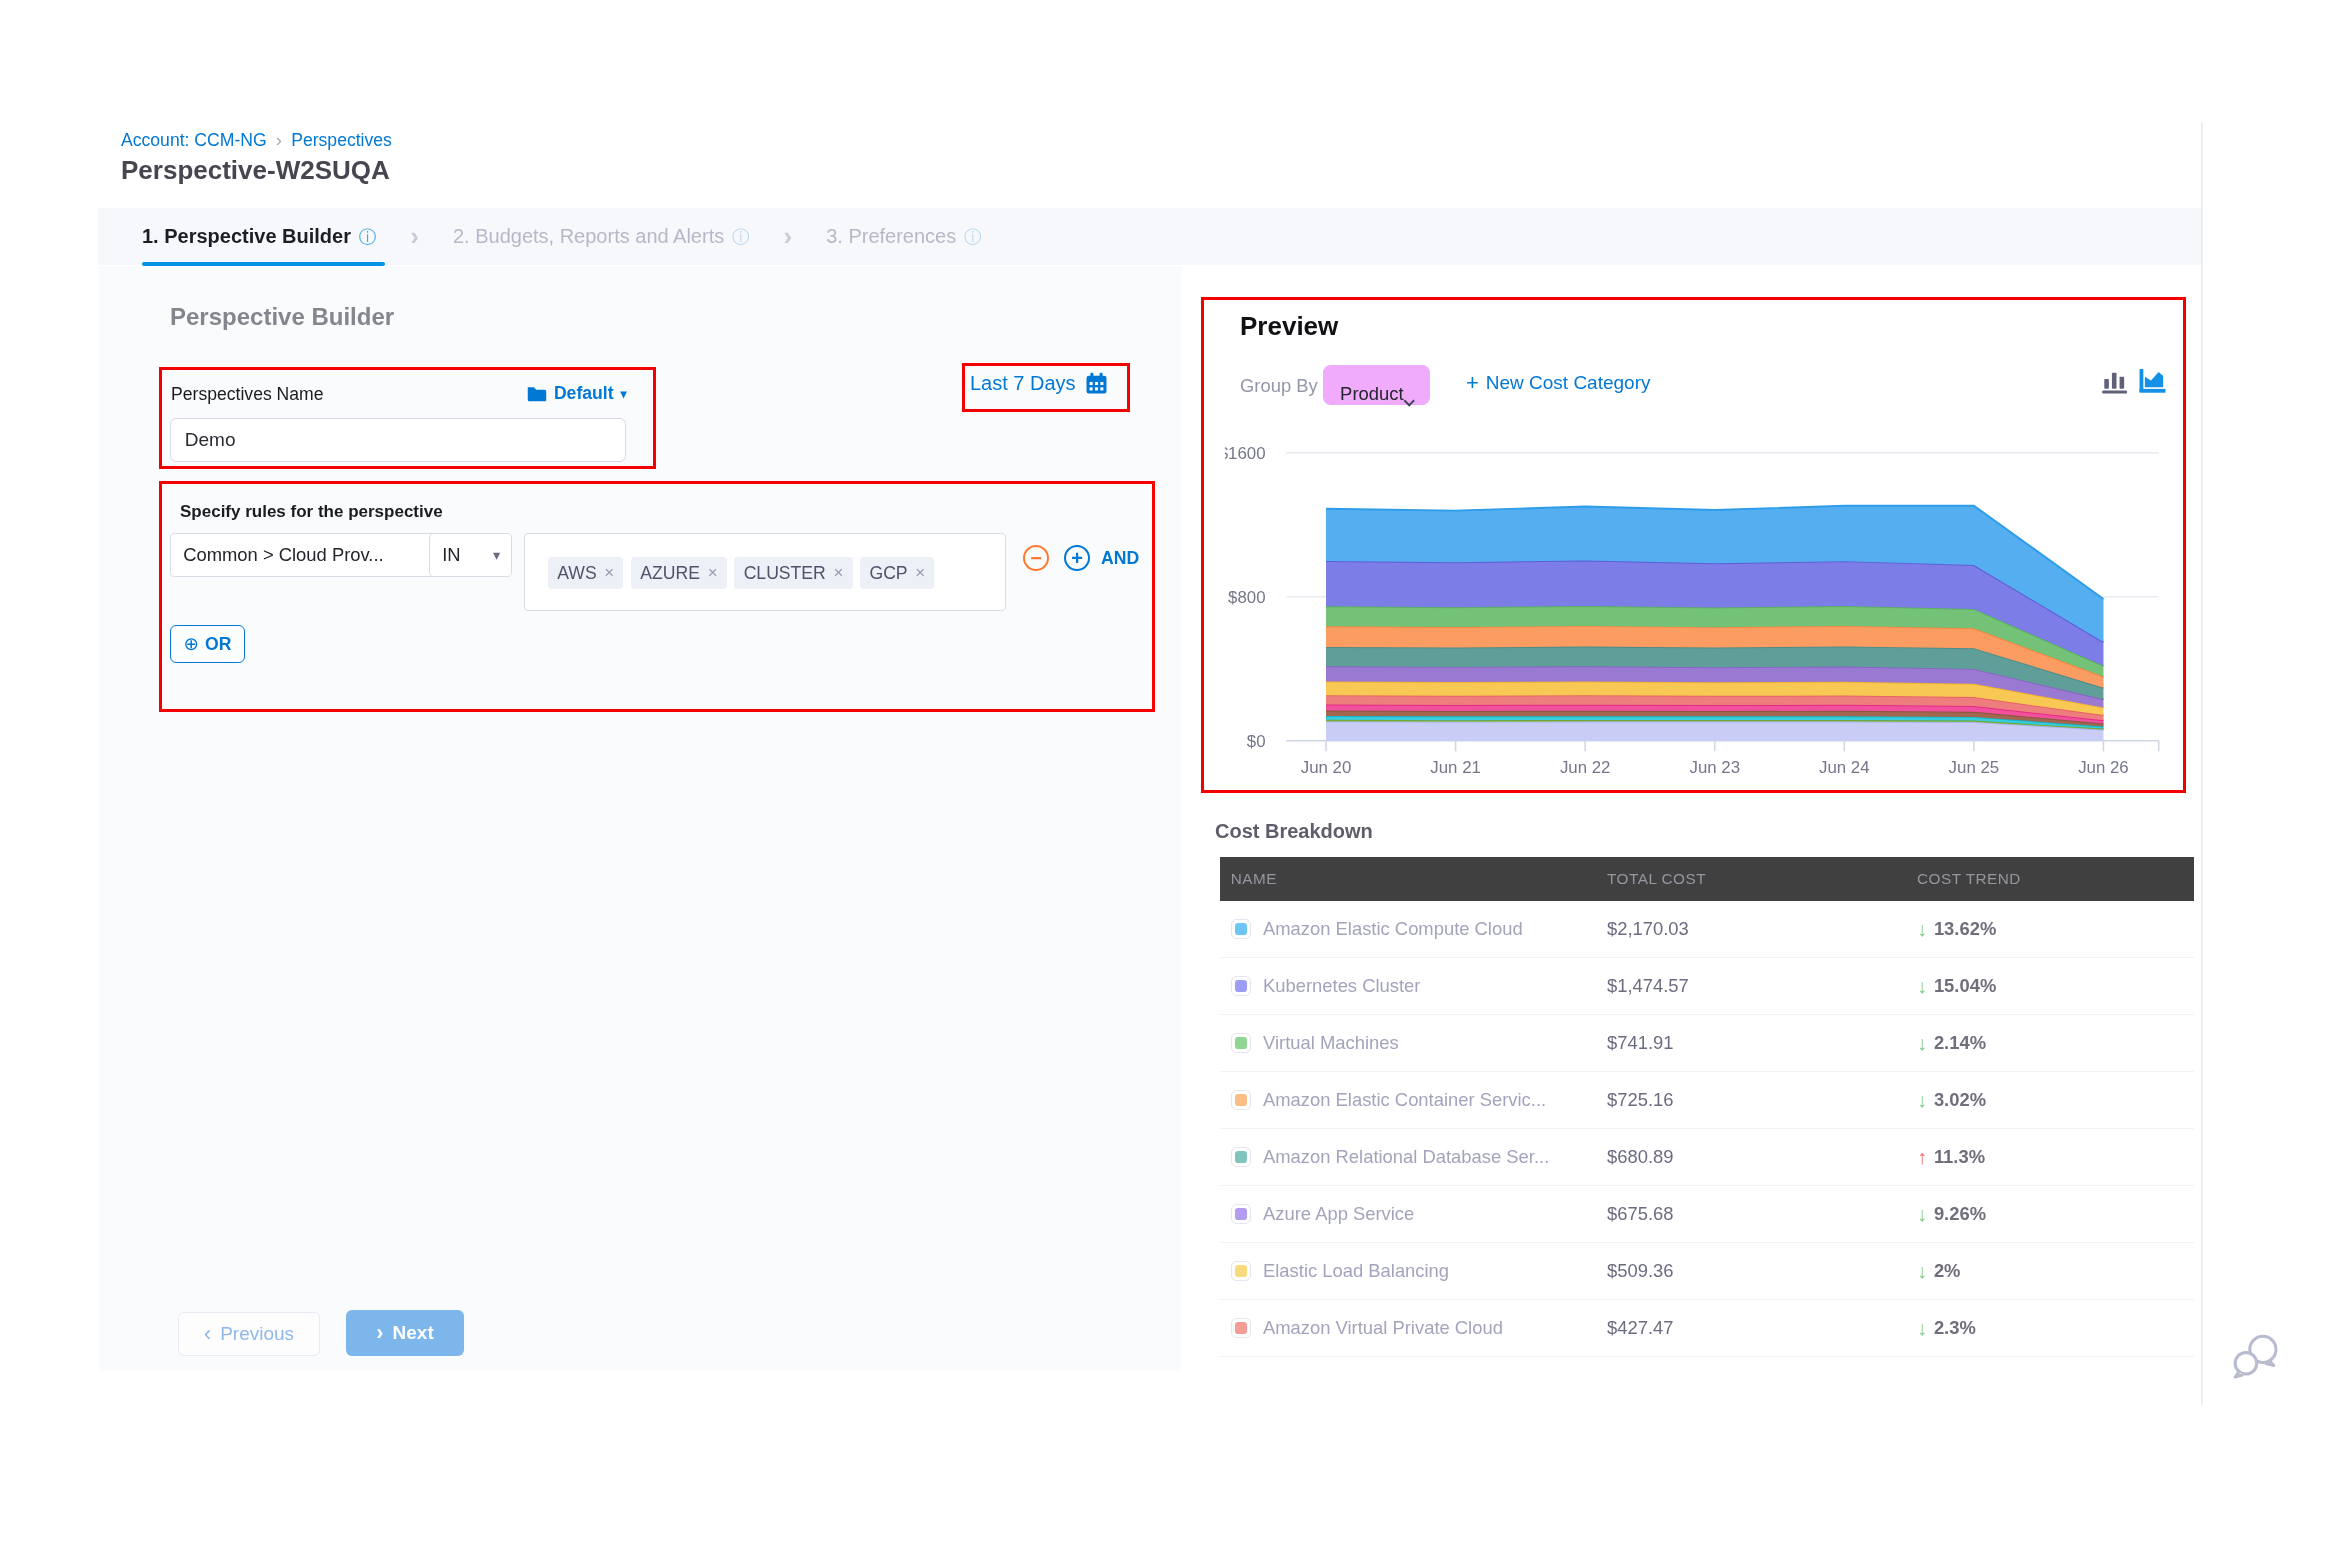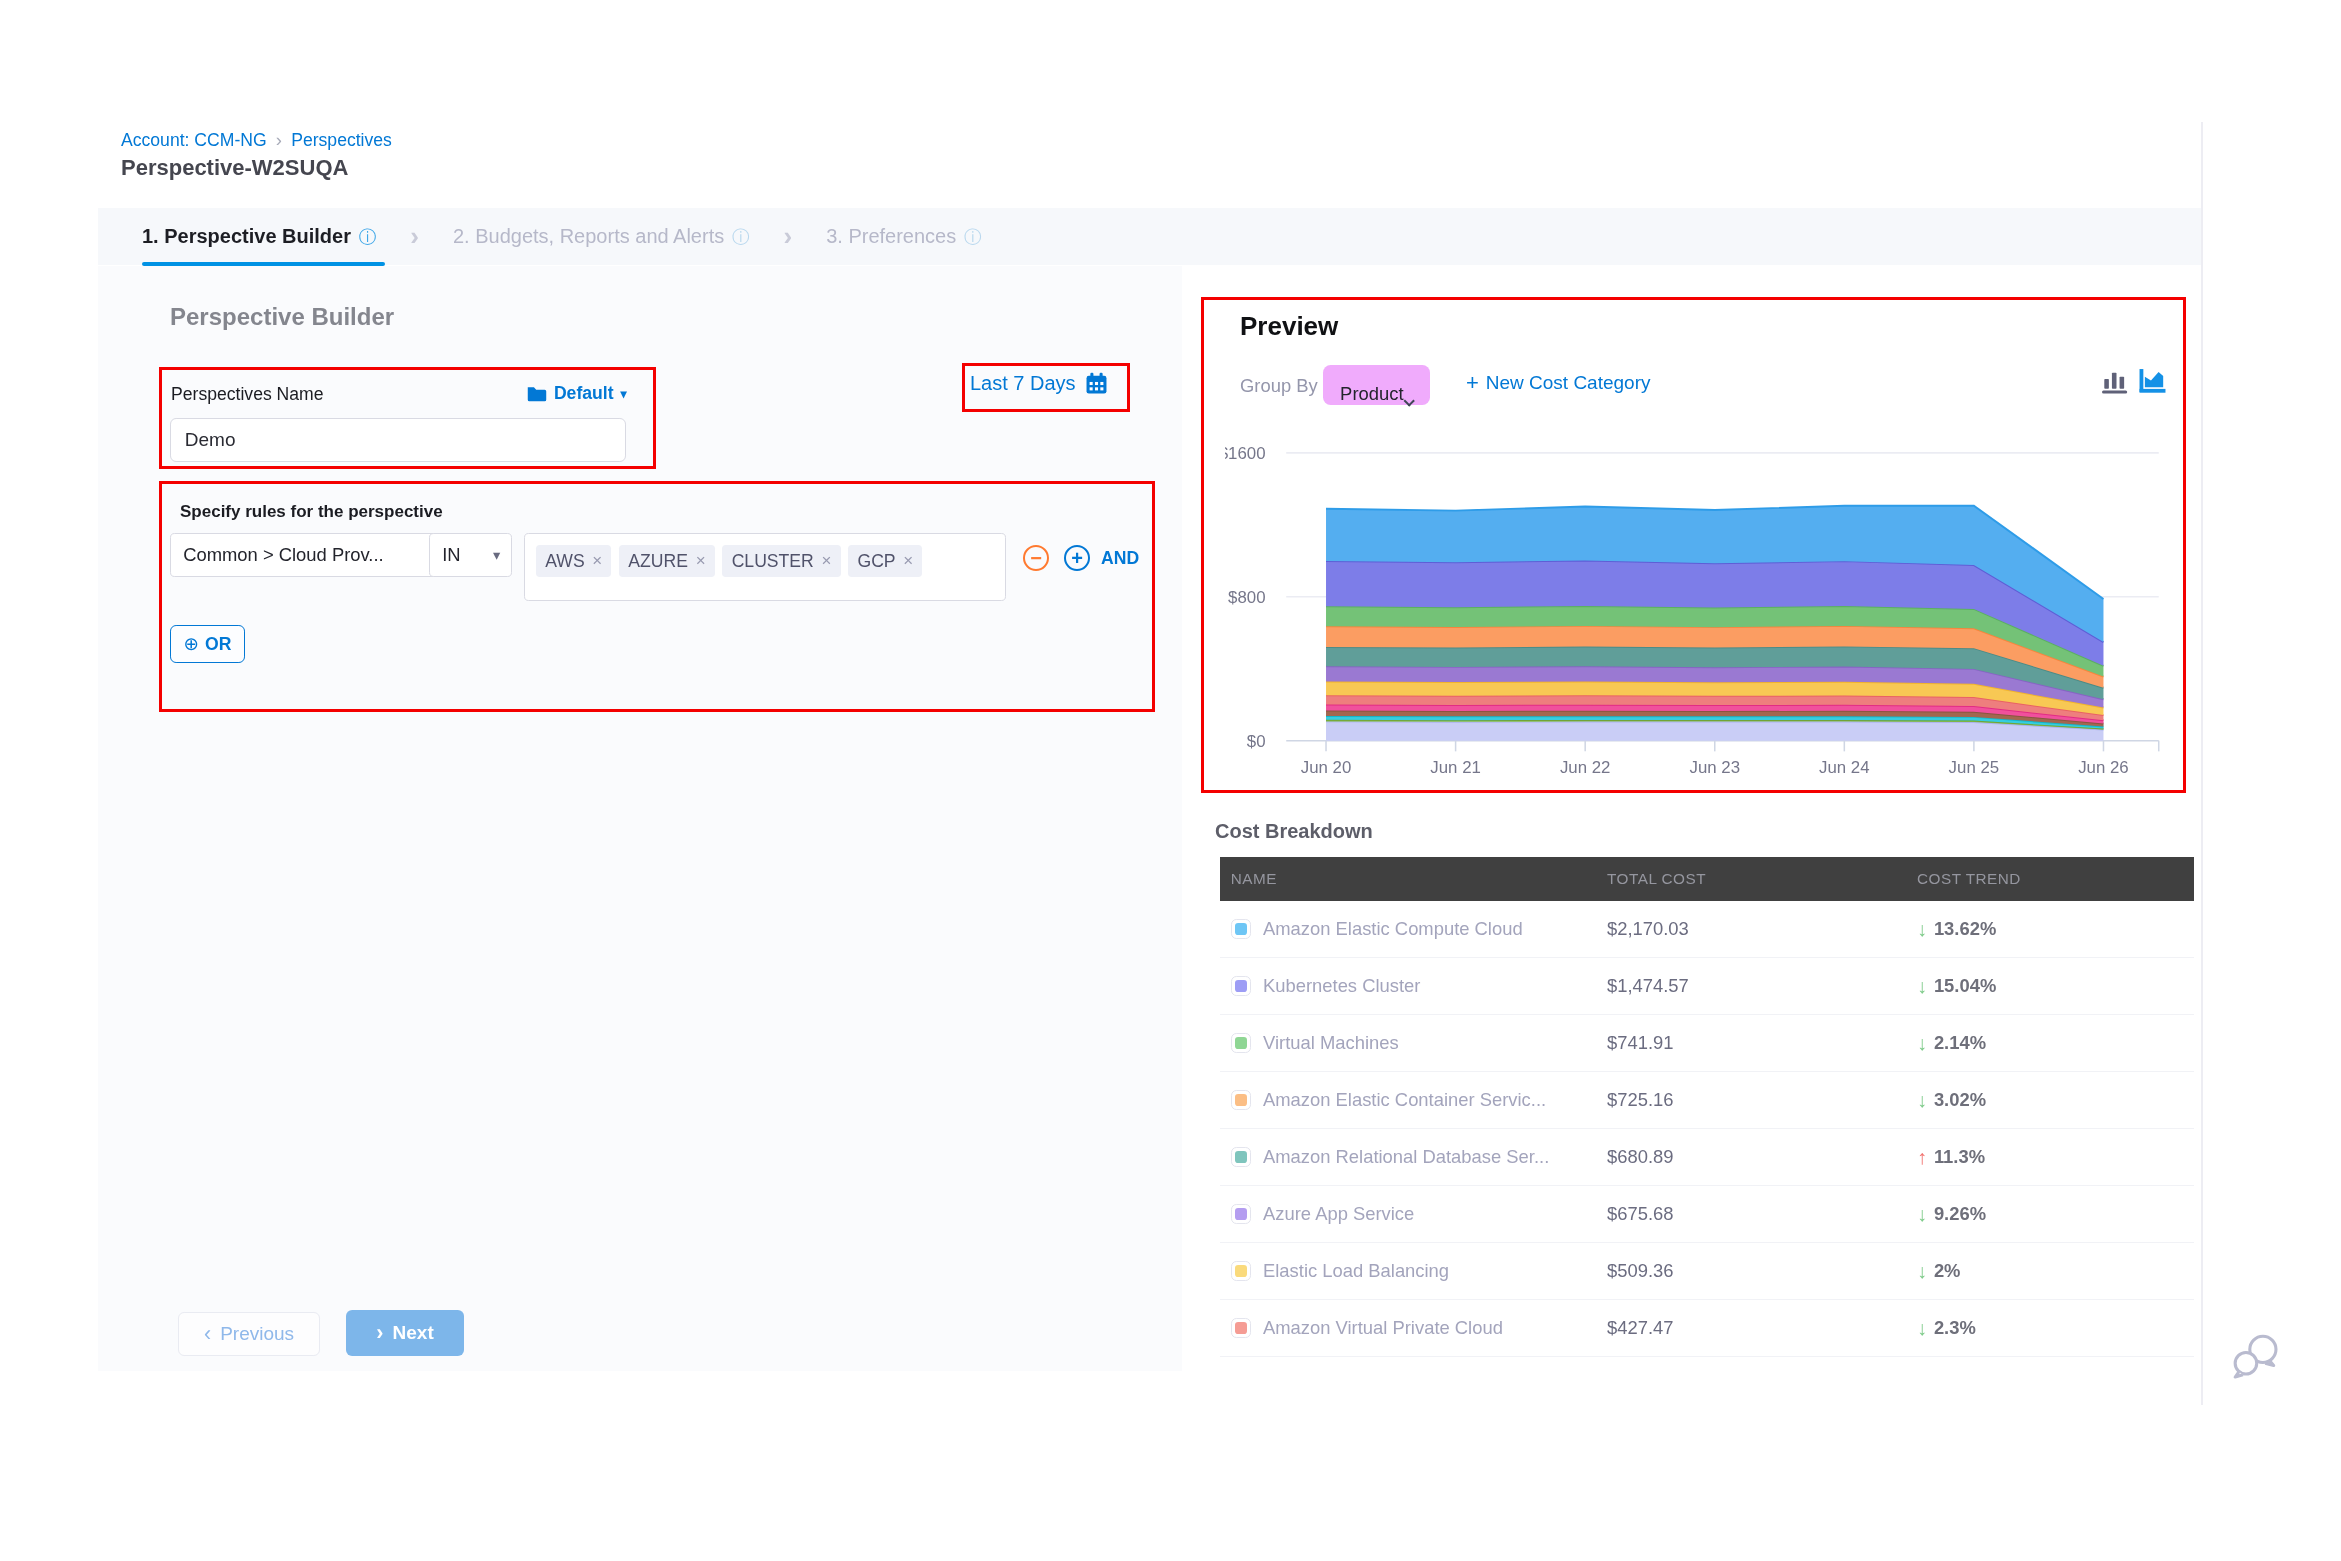--- a/index.html
+++ b/index.html
@@ -4,21 +4,21 @@
 <style>
   * { margin:0; padding:0; box-sizing:border-box; }
   html,body { width:2342px; height:1561px; background:#ffffff;
     font-family:"Liberation Sans", sans-serif; position:relative; overflow:hidden; }
   .abs { position:absolute; }
 
   
   .breadcrumb { left:121px; top:129px; display:flex; gap:9.2px; align-items:center;
     font-size:17.6px; color:#0278d5; }
   .crumb-sep { color:#a7aab8; font-size:18.4px; }
-  .page-title { left:121px; top:155px; font-size:22px; font-weight:bold; color:#45464f; }
+  .page-title { left:121px; top:155px; font-size:26px; font-weight:bold; color:#45464f; }
 
   
   .tabbar { left:98px; top:208px; width:2103px; height:57px; background:#f6f8fb;
     display:flex; align-items:center; padding-left:44px; gap:34px; }
   .tab { font-size:20px; display:flex; align-items:center; gap:7.7px; }
   .tab.active { color:#1d1e24; font-weight:bold; }
   .tab.inactive { color:#b6b8c9; }
   .tab-info { font-size:17.6px; color:#3fa7e8; font-weight:normal; }
   .tab.inactive .tab-info { color:#b9d8ee; }
   .tab-sep { color:#c9cbd8; font-size:26px; font-weight:bold; }
@@ -42,22 +42,22 @@
   .name-input { left:170px; top:418px; width:456px; height:44px; background:#fff;
     border:0.8px solid #d9dae3; border-radius:6.1px; font-size:19px; color:#2a2b33;
     display:flex; align-items:center; padding-left:13.8px; }
 
   .rules-label { left:180px; top:502px; font-size:17px; font-weight:bold; color:#1b1c22; }
   .dropdown { background:#fff; border:0.8px solid #d9dae3; border-radius:4.6px; height:44px;
     display:flex; align-items:center; justify-content:space-between; padding:0 10.7px 0 12.2px;
     font-size:18.4px; color:#23242c; }
   .dd-field { left:170px; top:533px; width:285px; }
   .dd-op    { left:429px; top:533px; width:83px; }
-  .values-box { left:524px; top:533px; width:482px; height:68px; background:#fff;
-    border:0.8px solid #d9dae3; border-radius:4.6px; padding:11px; display:flex;
+  .values-box { left:524px; top:533px; width:482px; height:78px; background:#fff;
+    border:0.8px solid #d9dae3; border-radius:4.6px; padding:23px; display:flex;
     align-items:flex-start; gap:7.7px; }
   .chip { background:#eef0f7; border-radius:3.8px; height:32px; display:flex; align-items:center;
     gap:7.7px; padding:0 9.2px; font-size:17.6px; color:#50526a; }
   .chip .x { color:#989ab0; font-size:17px; cursor:pointer; }
   .circle-btn { width:26px; height:26px; border-radius:50%; display:flex; align-items:center;
     justify-content:center; font-size:20px; font-weight:bold; background:#fafbfd; }
   .minus-btn { left:1023px; top:545px; border:2.3px solid #ff7a30; color:#ff7a30; }
   .plus-btn  { left:1064px; top:545px; border:2.3px solid #0278d5; color:#0278d5; }
   .and-label { left:1101px; top:548px; font-size:17.6px; font-weight:bold; color:#0278d5; }
   .or-btn { left:170px; top:625px; width:75px; height:38px; border:1.5px solid #0278d5;

